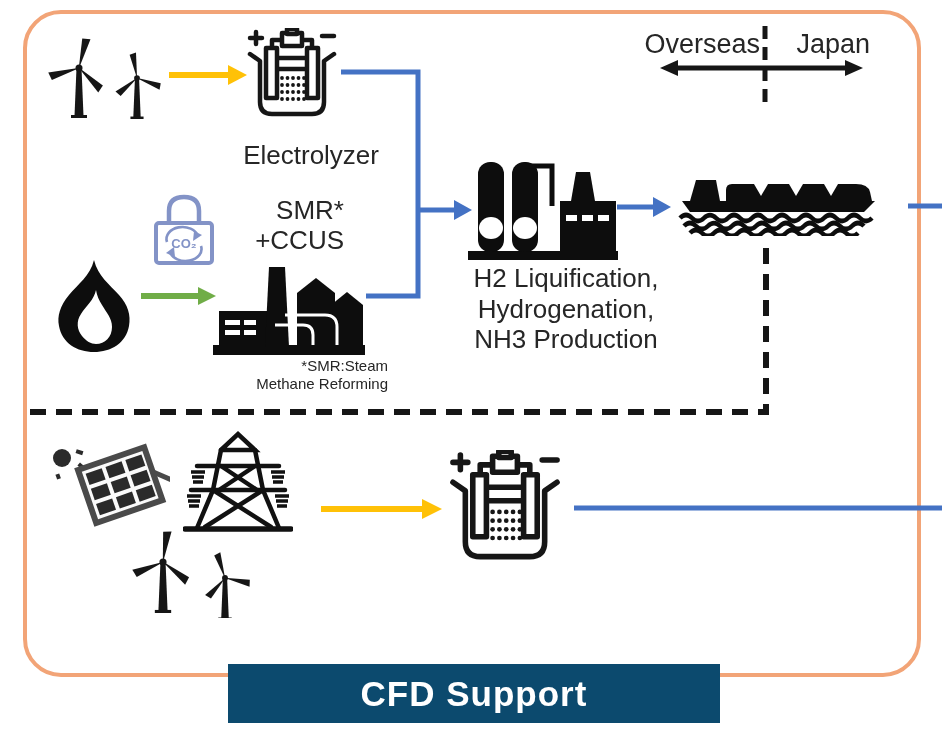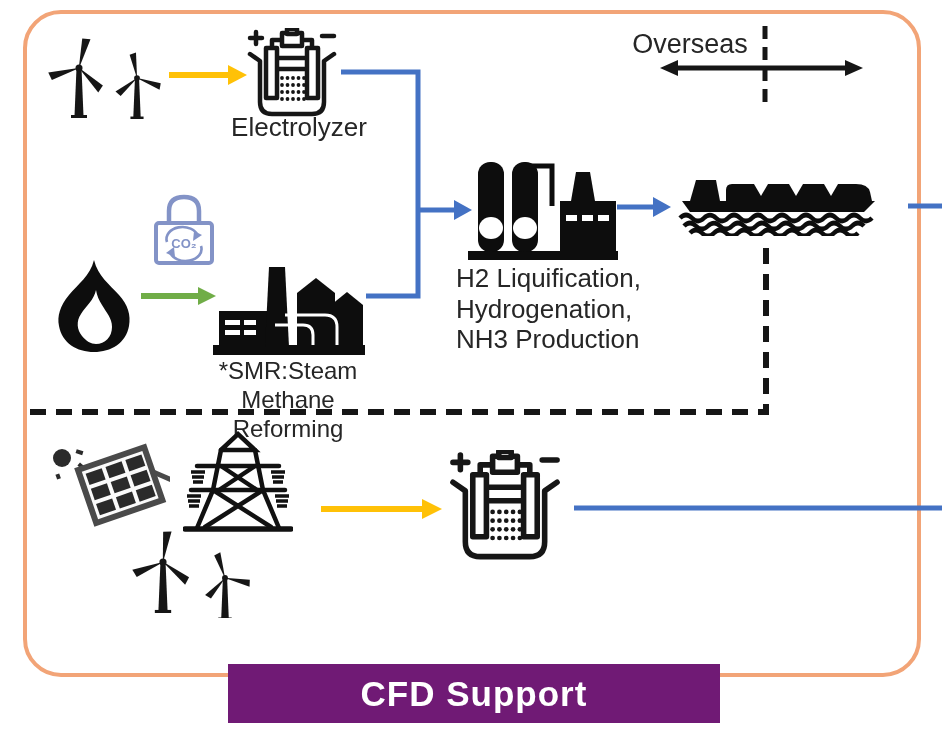--- a/index.html
+++ b/index.html
@@ -3,25 +3,25 @@
 <meta charset="utf-8">
 <style>
   html,body{margin:0;padding:0;background:#fff;}
   #canvas{position:relative;width:942px;height:734px;background:#fff;overflow:hidden;
           font-family:"Liberation Sans",sans-serif;}
   .abs{position:absolute;}
   .frame{left:23px;top:10px;width:890px;height:659px;border:4px solid #F2A477;border-radius:38px;z-index:1;}
   svg{display:block;}
   .icon{z-index:2;}
   .overlay{left:0;top:0;z-index:2;pointer-events:none;}
-  .lbl{z-index:2;white-space:pre-line;text-align:center;color:#262626;line-height:1.16;font-size:26px;}
-  .lbl.small{font-size:24px;line-height:1.2;}
-  .lbl.left{text-align:left;}
+  .lbl{z-index:2;white-space:pre-line;text-align:right;color:#262626;line-height:1.16;font-size:26px;}
+  .lbl.small{font-size:15px;line-height:1.2;}
+  .lbl.left{text-align:center;}
   .lbl.region{font-size:27px;}
-  .banner{left:228px;top:664px;width:492px;height:59px;background:#701a75;z-index:3;
+  .banner{left:228px;top:664px;width:492px;height:59px;background:#0c4a6e;z-index:3;
           display:flex;align-items:center;justify-content:center;}
   .banner span{color:#fff;font-size:35px;font-weight:bold;letter-spacing:1px;}
 </style>
 </head>
 <body>
 
 <div id="canvas">
 
   <div class="abs frame"></div>
 
@@ -113,35 +113,37 @@
         <circle cx="51" cy="64" r="1.9"></circle>
         <circle cx="56.5" cy="64" r="1.9"></circle>
         <circle cx="62" cy="64" r="1.9"></circle>
       <circle cx="40" cy="71" r="1.9"></circle>
         <circle cx="45.5" cy="71" r="1.9"></circle>
         <circle cx="51" cy="71" r="1.9"></circle>
         <circle cx="56.5" cy="71" r="1.9"></circle>
         <circle cx="62" cy="71" r="1.9"></circle>
     </g>
   </svg>
-  <div class="abs lbl" style="left:219px;top:112px;width:160px">Electrolyzer</div>
+  <div class="abs lbl" style="left:219px;top:140px;width:160px">Electrolyzer</div>
 
   <svg class="abs icon" style="left:152px;top:191px" width="64" height="76" viewBox="0 0 64 76">
     <path d="M17,32 V20 Q17,6 32,6 Q47,6 47,20 V32" stroke="#8393C7" stroke-width="4.5" fill="none"></path>
     <rect x="4" y="32" width="56" height="40" rx="3" fill="#fff" stroke="#8393C7" stroke-width="4"></rect>
     <g stroke="#8393C7" stroke-width="2.6" fill="none">
       <path d="M15,51 A16,12 0 0 1 46,45"></path>
       <path d="M49,55 A16,12 0 0 1 18,61"></path>
     </g>
     <g fill="#8393C7">
       <polygon points="42,40 50,44 41,50"></polygon>
       <polygon points="22,56 14,62 23,66"></polygon>
     </g>
     <text x="32" y="57" font-size="13" font-weight="700" text-anchor="middle" fill="#8393C7">CO₂</text>
   </svg>
+  <div class="abs lbl" style="left:236px;top:195px;width:108px">SMR*
++CCUS</div>
 
   <svg class="abs icon" style="left:52px;top:258px" width="84" height="96" viewBox="0 0 84 96">
     <path fill="#0d0d0d" fill-rule="evenodd" d="M42,2 C38,18 26,26 17,37 C8,48 5,58 7,68 C10,85 25,94 42,94
       C59,94 74,85 77,68 C79,57 76,47 67,37 C57,26 46,18 42,2 Z
       M44,32 C42,42 34,48 29,56 C24,63 25,72 30,78 C34,83 39,86 44,86 C53,86 60,79 60,69
       C60,60 54,54 50,47 C47,42 45,38 44,32 Z"></path>
   </svg>
 
   <svg class="abs icon" style="left:213px;top:263px" width="152" height="92" viewBox="0 0 152 92">
     <g fill="#0d0d0d">
@@ -180,20 +182,21 @@
       <rect x="98" y="59" width="11" height="6"></rect>
         <rect x="114" y="59" width="11" height="6"></rect>
         <rect x="130" y="59" width="11" height="6"></rect>
     </g>
   </svg>
   <div class="abs lbl left" style="left:456px;top:263px;width:220px;line-height:1.18">H2 Liquification,
 Hydrogenation,
 NH3 Production</div>
 
   <div class="abs lbl region" style="left:620px;top:29px;width:140px">Overseas</div>
+  <div class="abs lbl region" style="left:776px;top:29px;width:94px">Japan</div>
 
 
   <svg class="abs icon" style="left:676px;top:174px" width="205" height="62" viewBox="0 0 205 62">
     <g fill="#0d0d0d">
       <polygon points="20,6 40,6 44,27 14,27"></polygon>
       <path d="M50,27 V16 Q50,10 56,10 H180 Q192,10 194,18 L196,27 Z"></path>
       <polygon points="6,27 199,27 188,38 14,38"></polygon>
     </g>
     <g fill="#fff">
       <polygon points="78,10 92,10 85,22"></polygon>

